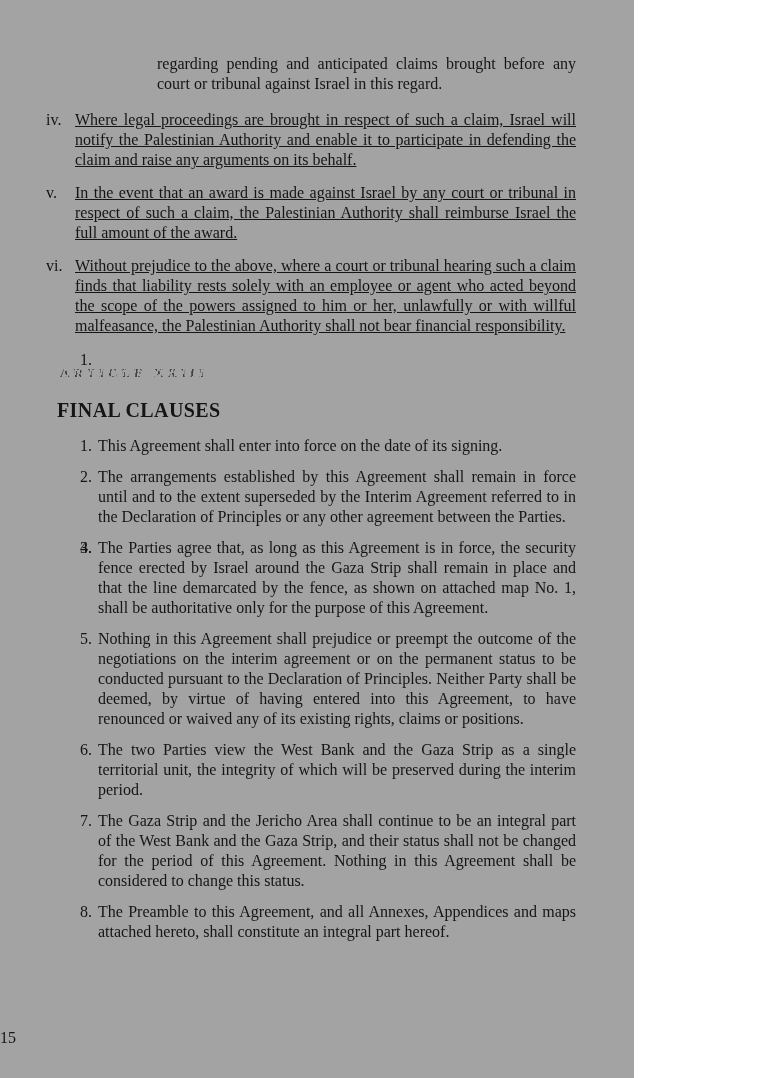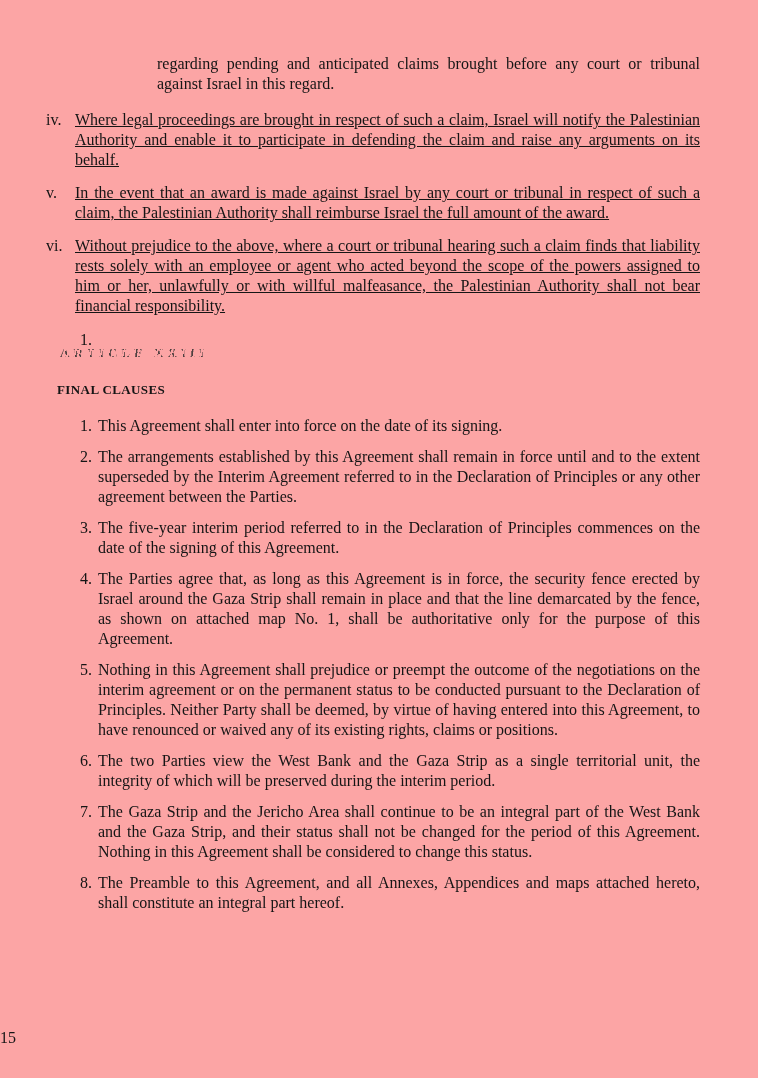--- a/index.html
+++ b/index.html
@@ -2,23 +2,23 @@
 <html><head>
 <meta charset="utf-8">
 <style>
   html, body {
     margin: 0;
     padding: 0;
     background: #ffffff;
   }
   .page {
     position: relative;
-    width: 758px;
+    width: 634px;
     height: 1078px;
-    background: #fca5a5;
+    background: #a3a3a3;
     font-family: "Liberation Serif", "DejaVu Serif", serif;
     font-size: 16px;
     line-height: 20px;
     color: #151515;
     overflow: hidden;
     box-sizing: border-box;
     padding-top: 54px;
   }
   
   .cont-para {
@@ -62,21 +62,21 @@
     letter-spacing: 4px;
     color: #2a2a2a;
     filter: blur(0.5px);
     opacity: 0.82;
     -webkit-mask-image: repeating-linear-gradient(104deg, #000 0px, #000 2px, transparent 2px, transparent 3.6px);
     mask-image: repeating-linear-gradient(104deg, #000 0px, #000 2px, transparent 2px, transparent 3.6px);
   }
   .section-heading {
     margin: 0 0 16px 57px;
     font-weight: bold;
-    font-size: 13px;
+    font-size: 20px;
     letter-spacing: 0.4px;
   }
   .done-line {
     margin: 13px 58px 0 57px;
     font-weight: bold;
   }
   .page-number {
     position: absolute;
     left: 0;
     right: 0;
@@ -119,21 +119,20 @@
     <span>This Agreement shall enter into force on the date of its signing.</span>
   </div>
 
   <div class="num-item">
     <span class="marker">2.</span>
     <span>The arrangements established by this Agreement shall remain in force until and to the extent superseded by the Interim Agreement referred to in the Declaration of Principles or any other agreement between the Parties.</span>
   </div>
 
   <div class="num-item">
     <span class="marker">3.</span>
-    <span>The five-year interim period referred to in the Declaration of Principles commences on the date of the signing of this Agreement.</span>
   </div>
 
   <div class="num-item">
     <span class="marker">4.</span>
     <span>The Parties agree that, as long as this Agreement is in force, the security fence erected by Israel around the Gaza Strip shall remain in place and that the line demarcated by the fence, as shown on attached map No. 1, shall be authoritative only for the purpose of this Agreement.</span>
   </div>
 
   <div class="num-item">
     <span class="marker">5.</span>
     <span>Nothing in this Agreement shall prejudice or preempt the outcome of the negotiations on the interim agreement or on the permanent status to be conducted pursuant to the Declaration of Principles. Neither Party shall be deemed, by virtue of having entered into this Agreement, to have renounced or waived any of its existing rights, claims or positions.</span>

